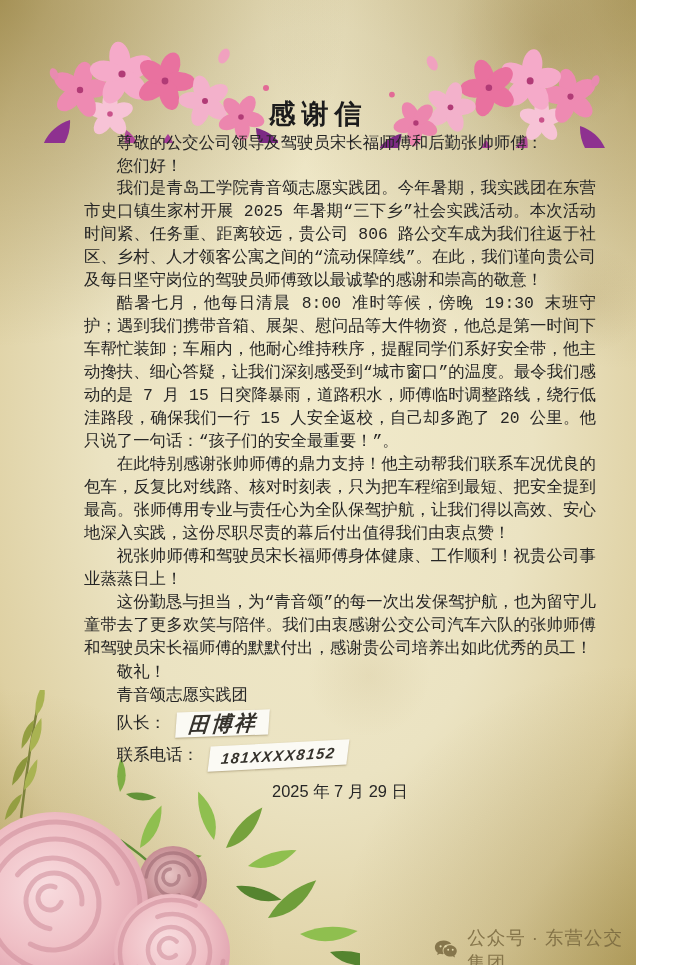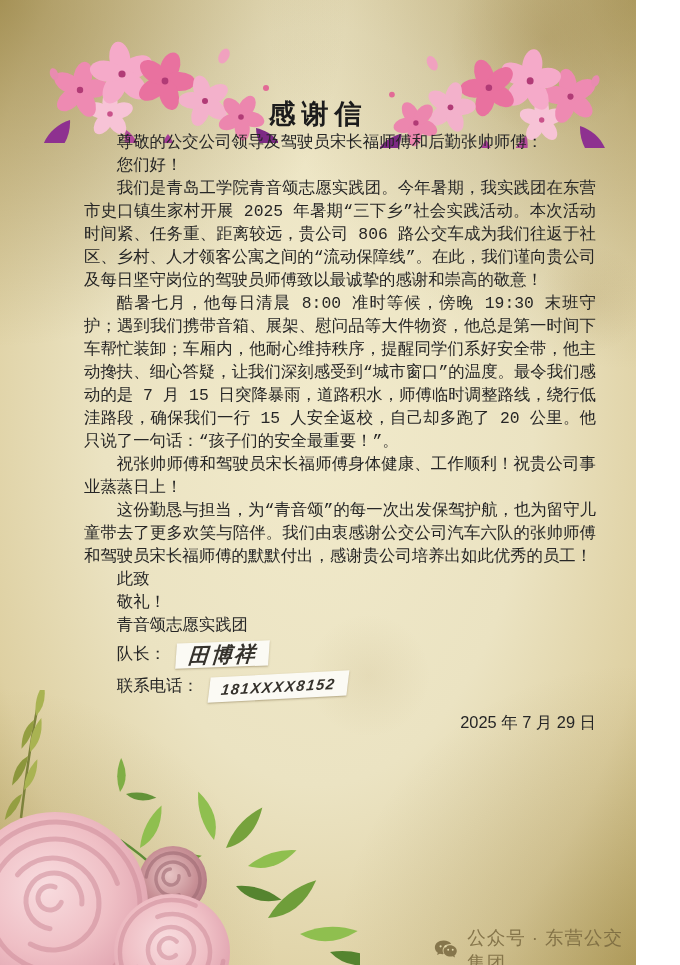--- a/index.html
+++ b/index.html
@@ -30,21 +30,21 @@
     color:#1c1c1c;
   }
 
   .letter-body {
     position:absolute; top:131px; left:84px; width:512px;
     font-size:16.4px; line-height:23px;
     text-align:justify;
     color:#262626;
   }
   .letter-body p { text-indent:2em;font-family:Liberation Mono, monospace; }
-  .indent { text-indent:2em;font-family:Liberation Mono, monospace; }
+  .indent { text-indent:2em; }
 
   .sign-row {
     display:flex; 
     margin-top:5px;
     text-indent:0; padding-left:2em;
   }
   .sign-row.phone-row { margin-top:7px; }
   .hand-strip {
     background:#fbfaf4;
     box-shadow:0 1px 2px rgba(80,60,20,0.35);
@@ -60,21 +60,21 @@
     letter-spacing:2px;
   }
   .hand-strip.phone {
     font-size:15px; font-style:italic; font-weight:bold;
     transform:rotate(-3deg) skewX(-10deg);
     letter-spacing:1.5px;
   }
 
   .date-line {
     margin-top:12px;
-    text-align:right;
+    text-align:center;
     text-indent:0;
   }
 
   .deco { position:absolute; pointer-events:none; }
   .deco.top-left  { top:18px;  left:18px; }
   .deco.top-right { top:26px;  right:6px; }
   .deco.bottom-left { top:690px; left:0; }
 
   .footer {
     position:absolute; left:434px; top:925px;
@@ -192,24 +192,24 @@
     </g>
   </svg>
 
   <div class="title">感谢信</div>
 
   <div class="letter-body">
     <div class="indent">尊敬的公交公司领导及驾驶员宋长福师傅和后勤张帅师傅：</div>
     <div class="indent">您们好！</div>
     <p>我们是青岛工学院青音颂志愿实践团。今年暑期，我实践团在东营市史口镇生家村开展 2025 年暑期“三下乡”社会实践活动。本次活动时间紧、任务重、距离较远，贵公司 806 路公交车成为我们往返于社区、乡村、人才领客公寓之间的“流动保障线”。在此，我们谨向贵公司及每日坚守岗位的驾驶员师傅致以最诚挚的感谢和崇高的敬意！</p>
     <p>酷暑七月，他每日清晨 8:00 准时等候，傍晚 19:30 末班守护；遇到我们携带音箱、展架、慰问品等大件物资，他总是第一时间下车帮忙装卸；车厢内，他耐心维持秩序，提醒同学们系好安全带，他主动搀扶、细心答疑，让我们深刻感受到“城市窗口”的温度。最令我们感动的是 7 月 15 日突降暴雨，道路积水，师傅临时调整路线，绕行低洼路段，确保我们一行 15 人安全返校，自己却多跑了 20 公里。他只说了一句话：“孩子们的安全最重要！”。</p>
+    <p>在此特别感谢张帅师傅的鼎力支持！他主动帮我们联系车况优良的包车，反复比对线路、核对时刻表，只为把车程缩到最短、把安全提到最高。张师傅用专业与责任心为全队保驾护航，让我们得以高效、安心地深入实践，这份尽职尽责的幕后付出值得我们由衷点赞！</p>
     <p>祝张帅师傅和驾驶员宋长福师傅身体健康、工作顺利！祝贵公司事业蒸蒸日上！</p>
     <p>这份勤恳与担当，为“青音颂”的每一次出发保驾护航，也为留守儿童带去了更多欢笑与陪伴。我们由衷感谢公交公司汽车六队的张帅师傅和驾驶员宋长福师傅的默默付出，感谢贵公司培养出如此优秀的员工！</p>
 
-    <div class="indent">此致</div>
     <div class="indent">敬礼！</div>
     <div class="indent">青音颂志愿实践团</div>
 
     <div class="sign-row">
       <span>队长：</span>
       <span class="hand-strip signature">田博祥</span>
     </div>
 
     <div class="sign-row phone-row">
       <span>联系电话：</span>

